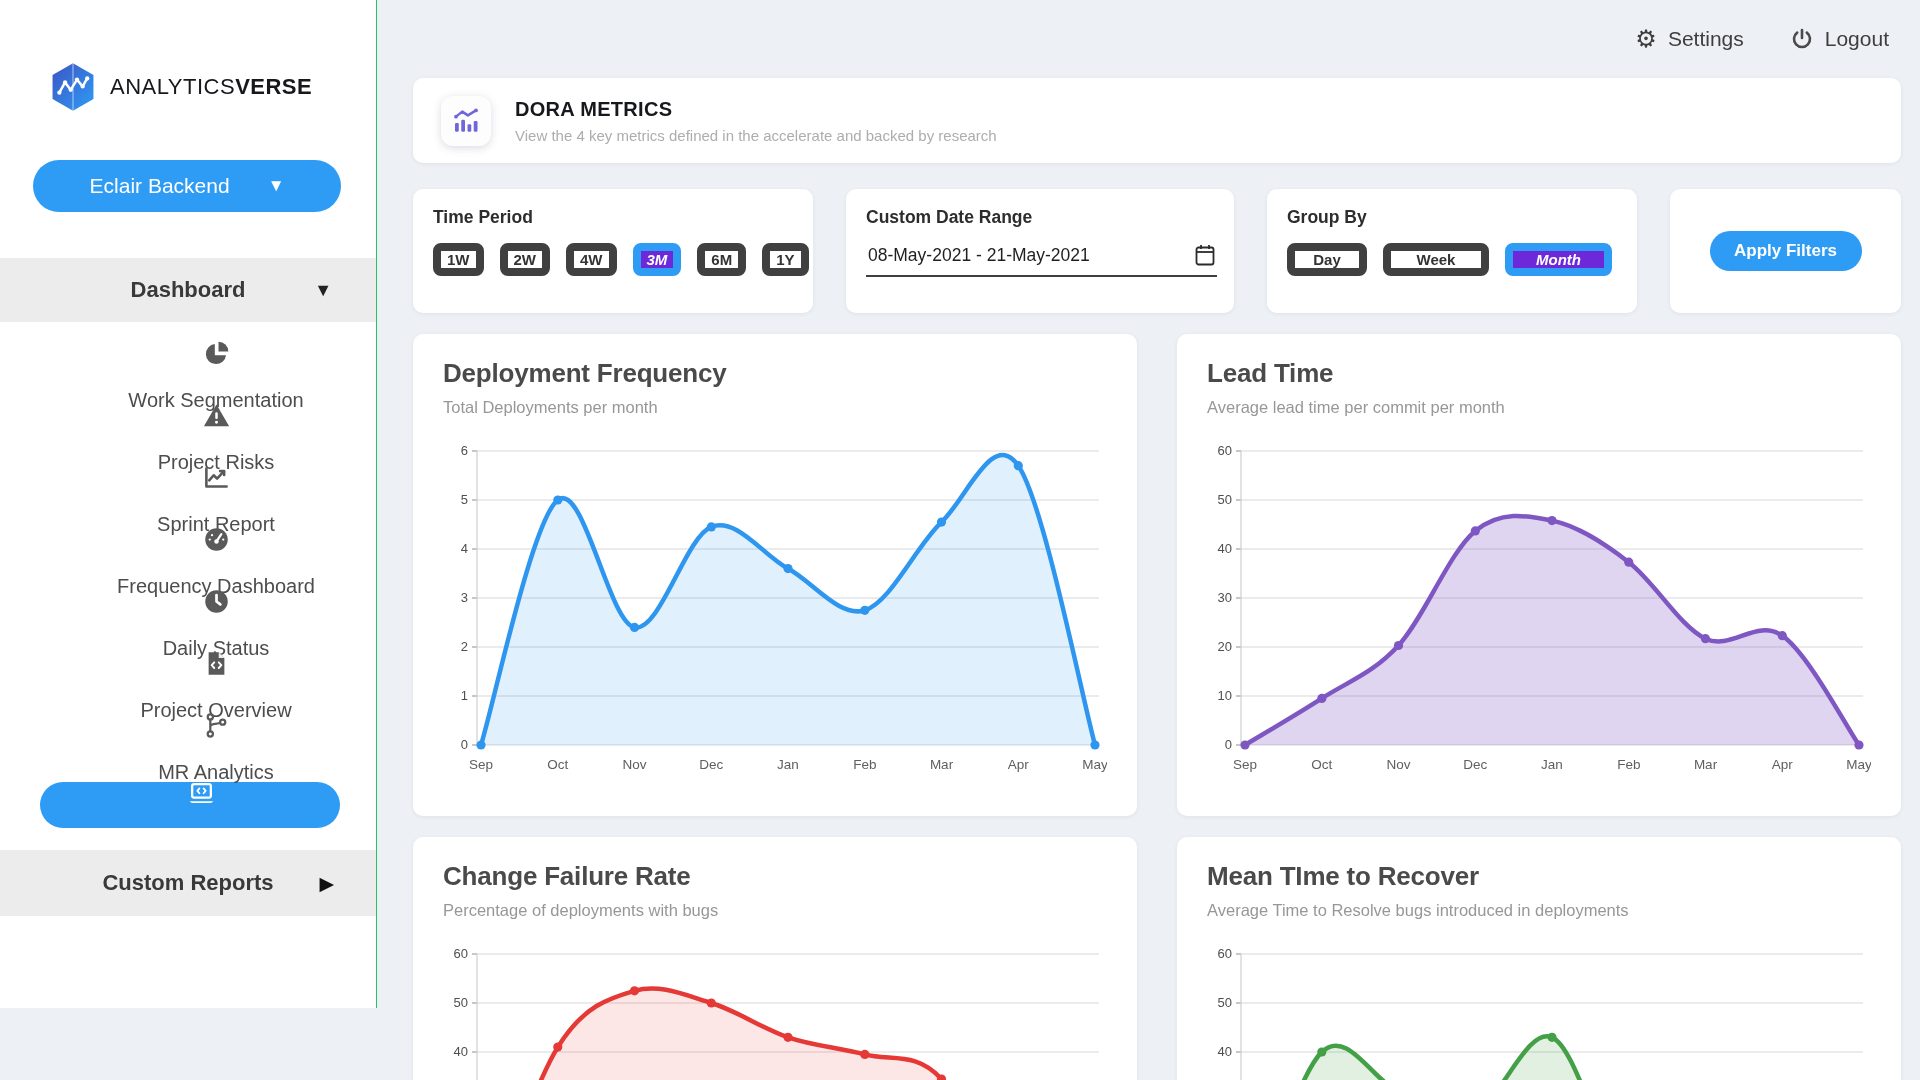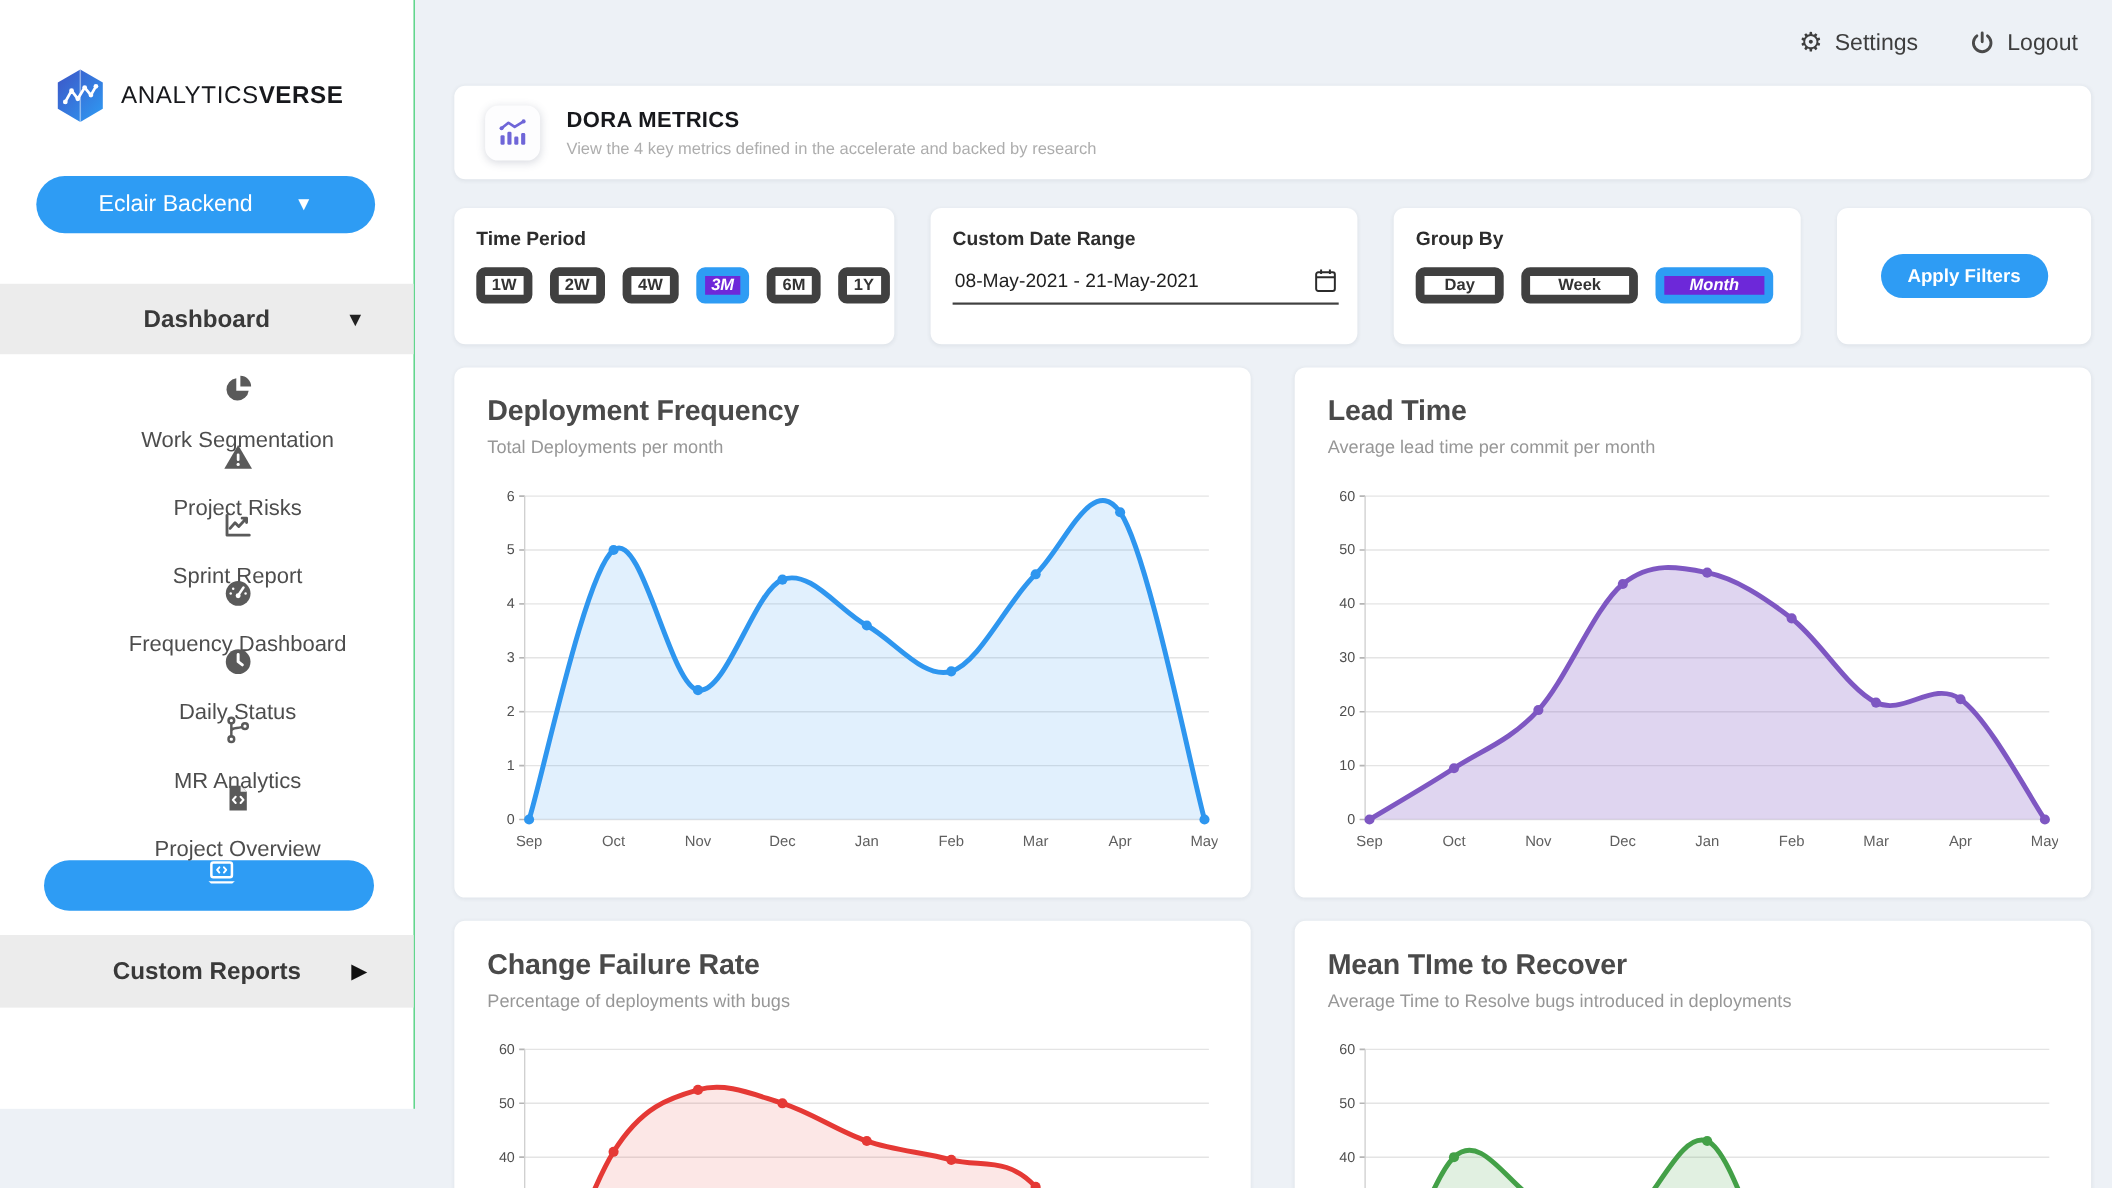--- a/index.html
+++ b/index.html
@@ -162,38 +162,38 @@
           <span class="ic">
             <svg viewBox="0 0 24 24">
               <circle cx="12" cy="12" r="10" fill="currentColor"></circle>
               <path d="M12 6.2V12l3.4 2.6" stroke="#fff" stroke-width="2.4" stroke-linecap="round" stroke-linejoin="round" fill="none"></path>
             </svg>
           </span>
           <span class="lbl">Daily Status</span>
         </div>
         <div class="side-item">
           <span class="ic">
+            <svg viewBox="0 0 24 24">
+              <path d="M5 2h9l5 5v15H5z" fill="currentColor"></path>
+              <path d="M14 2l5 5h-5z" fill="#fff" opacity=".9"></path>
+              <path d="M10 11l-2.3 2.5L10 16m4-5 2.3 2.5L14 16" stroke="#fff" stroke-width="1.7" fill="none" stroke-linecap="round" stroke-linejoin="round"></path>
+            </svg>
+          </span>
+          <span class="lbl">Project Overview</span>
+        </div>
+        <div class="side-item">
+          <span class="ic">
             <svg viewBox="0 0 24 24" fill="none" stroke="currentColor" stroke-width="2">
               <circle cx="6.5" cy="4.5" r="2.3"></circle>
               <circle cx="6.5" cy="19.5" r="2.3"></circle>
               <circle cx="17.5" cy="9" r="2.3"></circle>
               <path d="M6.5 6.8v10.4M6.5 13c0-3 4-2 8.2-3.2" stroke-linecap="round"></path>
             </svg>
           </span>
           <span class="lbl">MR Analytics</span>
-        </div>
-        <div class="side-item">
-          <span class="ic">
-            <svg viewBox="0 0 24 24">
-              <path d="M5 2h9l5 5v15H5z" fill="currentColor"></path>
-              <path d="M14 2l5 5h-5z" fill="#fff" opacity=".9"></path>
-              <path d="M10 11l-2.3 2.5L10 16m4-5 2.3 2.5L14 16" stroke="#fff" stroke-width="1.7" fill="none" stroke-linecap="round" stroke-linejoin="round"></path>
-            </svg>
-          </span>
-          <span class="lbl">Project Overview</span>
         </div>
         <div class="side-item active">
           <span class="ic">
             <svg viewBox="0 0 26 22">
               <rect x="4" y="2" width="18" height="13" rx="1.8" fill="none" stroke="currentColor" stroke-width="2.2"></rect>
               <path d="M11 6.2 9 8.5l2 2.3m4-4.6 2 2.3-2 2.3" stroke="currentColor" stroke-width="1.7" fill="none" stroke-linecap="round" stroke-linejoin="round"></path>
               <path d="M1.5 18.5h23l-2.2 1.8H3.7z" fill="currentColor"></path>
             </svg>
           </span>
           <span class="lbl">DORA Metrics</span>

